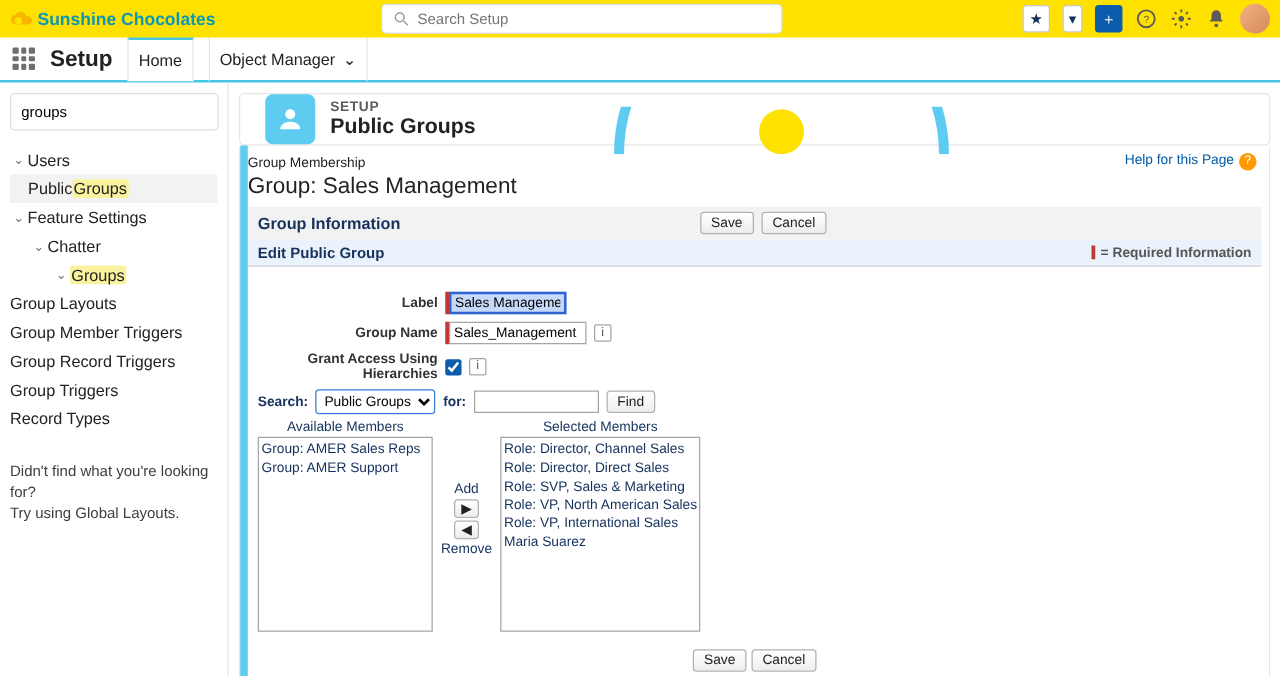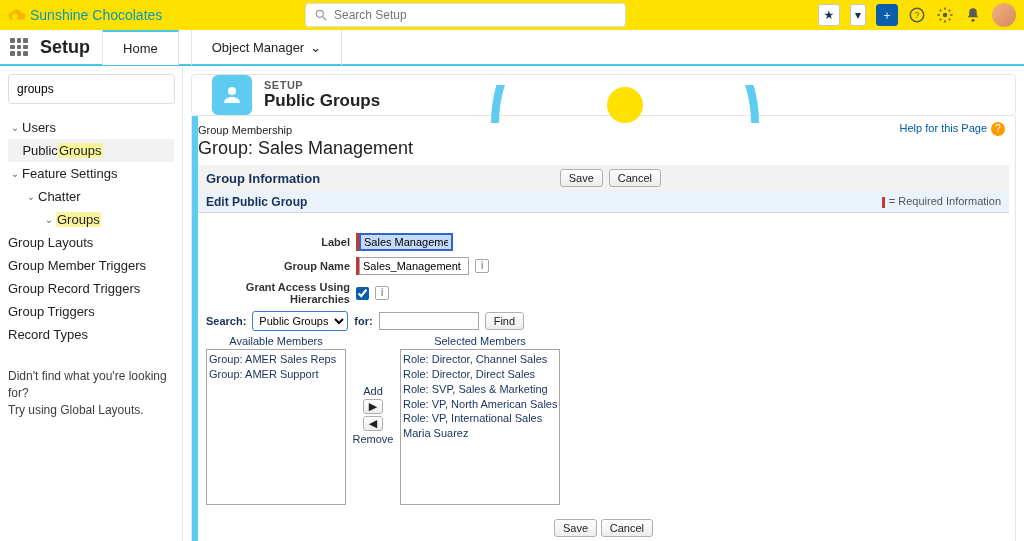--- a/index.html
+++ b/index.html
@@ -1,32 +1,32 @@
 <!DOCTYPE html>
 <html><head>
 <meta charset="utf-8">
 <style>
   *{box-sizing:border-box;margin:0;padding:0}
   body{font-family:Arial,Helvetica,sans-serif;font-size:13px;color:#16325c;background:#fff;width:1024px;height:541px;overflow:hidden}
   .top-bar{height:30px;background:#ffe100;display:flex;align-items:center;padding:0 8px;position:relative}
-  .brand{color:#0a98b5;font-size:14px;font-weight:400;display:flex;align-items:center;gap:4px}
+  .brand{color:#0a98b5;font-size:14px;font-weight:700;display:flex;align-items:center;gap:4px}
   .brand-icon{width:18px;height:18px;display:inline-block}
   .search-box{position:absolute;left:305px;top:3px;width:321px;height:24px;background:#fff;border:1px solid #d8dde6;border-radius:4px;display:flex;align-items:center;padding:0 8px;color:#706e6b}
   .search-box svg{flex-shrink:0}
   .search-box input{border:none;outline:none;font-size:12px;margin-left:6px;flex:1}
   .top-icons{position:absolute;right:8px;top:3px;display:flex;align-items:center;gap:10px}
   .top-icons .box{width:22px;height:22px;border:1px solid #c9c7c5;border-radius:3px;display:flex;align-items:center;justify-content:center;background:#fff;font-size:12px}
   .top-icons .box.plus{background:#0b5cab;color:#fff;border-color:#0b5cab}
   .top-icons .ic{width:18px;height:18px;color:#5c5b5a}
   .avatar{width:24px;height:24px;border-radius:50%;background:linear-gradient(135deg,#f4b183,#d48a5c);overflow:hidden}
   .nav-bar{height:36px;border-bottom:2px solid #47c5e6;display:flex;align-items:center;padding:0 10px;gap:12px}
   .nav-waffle{width:18px;height:18px;display:grid;grid-template-columns:repeat(3,1fr);grid-template-rows:repeat(3,1fr);gap:2px}
   .nav-waffle span{background:#706e6b;border-radius:1px}
   .nav-setup{font-size:18px;font-weight:700;color:#222}
-  .nav-tab{height:36px;display:flex;align-items:center;padding:0 20px;font-size:13px;color:#222;border-left:1px solid #e5e5e5;border-right:1px solid #e5e5e5}
+  .nav-tab{height:36px;display:flex;align-items:center;padding:0 8px;font-size:13px;color:#222;border-left:1px solid #e5e5e5;border-right:1px solid #e5e5e5}
   .nav-tab.active{border-top:3px solid #47c5e6;margin-top:-1px;background:#fff}
   .nav-tab .caret{margin-left:6px}
   .body{display:flex;height:475px}
   .sidebar{width:183px;padding:8px;border-right:1px solid #e5e5e5;overflow:auto}
   .sb-search{width:167px;height:30px;border:1px solid #d8dde6;border-radius:4px;display:flex;align-items:center;padding:0 8px;margin-bottom:12px}
   .sb-search input{border:none;outline:none;flex:1;font-size:12px}
   .tree{font-size:13px;color:#222}
   .tree-item{display:flex;align-items:center;padding:4px 0;cursor:pointer}
   .tree-item.leaf{padding-left:0}
   .tree-chev{width:14px;text-align:center;color:#706e6b;font-size:10px}
@@ -44,21 +44,21 @@
   .content{margin:0 8px;padding:8px 0 20px 0;border:1px solid #e5e5e5;border-top:none;border-radius:0 0 4px 4px;position:relative}
   .content-inner{padding:0 6px}
   .gm-head{font-size:11px;font-weight:400;color:#222;padding:0 0 2px 0}
   .gm-title{font-size:18px;color:#222;margin-bottom:6px}
   .help{position:absolute;right:10px;top:6px;font-size:11px;color:#015ba7}
   .help .qm{display:inline-block;width:14px;height:14px;border-radius:50%;background:#ff9a00;color:#fff;font-size:10px;text-align:center;line-height:14px;margin-left:4px}
   .section-bar{background:#f3f2f2;height:26px;display:flex;align-items:center;padding:0 8px;font-weight:700;font-size:13px;justify-content:space-between;gap:16px}
   .section-bar .btns{margin-left:auto;margin-right:340px;display:flex;gap:6px}
   .btn{background:#f3f2f2;border:1px solid #b0b0b0;border-radius:3px;font-size:11px;padding:2px 8px;cursor:pointer;color:#222;background:linear-gradient(#fff,#ededed)}
   .sub-bar{background:#eaf3fb;height:22px;display:flex;align-items:center;justify-content:space-between;padding:0 8px;font-weight:700;font-size:12px;border-bottom:1px solid #d5d5d5}
-  .req-note{font-weight:400;font-size:11px;color:#555}
+  .req-note{font-weight:700;font-size:11px;color:#555}
   .req-note .bar{display:inline-block;width:3px;height:11px;background:#c23934;vertical-align:middle;margin-right:4px}
   .form{padding:20px 8px 6px 8px}
   .row{display:flex;align-items:center;margin-bottom:6px}
   .lbl{width:150px;text-align:right;font-size:11px;font-weight:700;color:#333;padding-right:6px}
   .req-bar{display:inline-block;width:3px;height:18px;background:#c23934;vertical-align:middle}
   .txt{height:18px;font-size:11px;padding:0 3px;border:1px solid #a5a5a5}
   .txt.focus{border:2px solid #2f64d1;background:#c7d9f8}
   .info-i{display:inline-block;width:14px;height:14px;border:1px solid #a5a5a5;border-radius:2px;font-size:10px;text-align:center;line-height:12px;color:#555;margin-left:6px;background:#fff}
   .chk{width:13px;height:13px;accent-color:#0b5cab}
   .search-row{display:flex;align-items:center;gap:6px;margin:6px 0 4px 0;font-size:11px}

